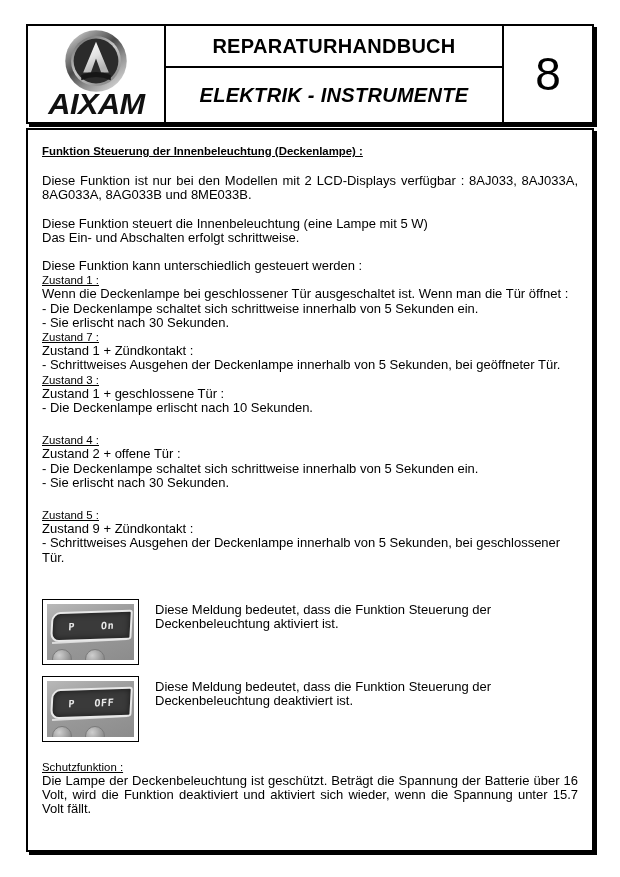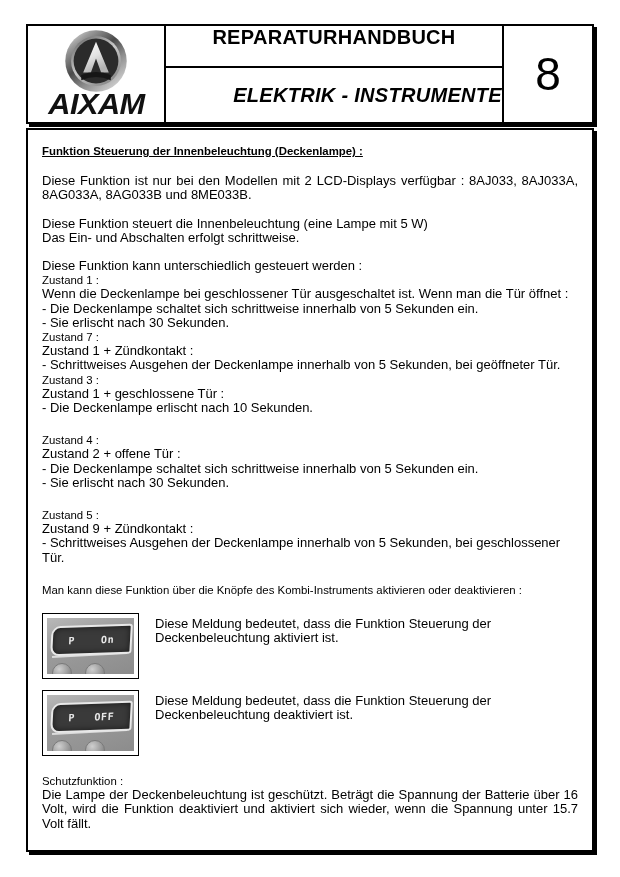--- a/index.html
+++ b/index.html
@@ -70,33 +70,34 @@
     flex: 1 1 auto;
     display: flex;
     flex-direction: column;
     border-right: 2px solid #000;
     box-sizing: border-box;
   }
   .header-title-top {
     flex: 0 0 42px;
     border-bottom: 2px solid #000;
     display: flex;
+    align-items: center;
     justify-content: center;
     box-sizing: border-box;
   }
   .header-title-top span {
     font-size: 20px;
     font-weight: bold;
     letter-spacing: 0.3px;
   }
   .header-title-bottom {
     flex: 1 1 auto;
     display: flex;
     align-items: center;
-    justify-content: flex-end;
+    justify-content: center;
   }
   .header-title-bottom span {
     font-size: 20px;
     font-weight: bold;
     font-style: italic;
     letter-spacing: 0.3px;
   }
   .header-chapter-cell {
     width: 88px;
     flex: 0 0 88px;
@@ -137,20 +138,21 @@
   }
   .hdr-ul {
     font-size: 11.4px;
     font-weight: bold;
     text-decoration: underline;
     line-height: 14.2px;
     margin: 0;
   }
   .sub-ul {
     font-size: 11.4px;
+    text-decoration: underline;
     line-height: 14.2px;
     margin: 0;
   }
   .gap14 { height: 14px; }
   .gap16 { height: 16px; }
   .gap18 { height: 18px; }
 
   
   .fig-row {
     display: flex;
@@ -315,21 +317,20 @@
     <div class="t">- Sie erlischt nach 30 Sekunden.</div>
 
     <div class="gap18"></div>
 
     <div class="sub-ul">Zustand 5 :</div>
     <div class="t">Zustand 9 + Zündkontakt :</div>
     <div class="t">- Schrittweises Ausgehen der Deckenlampe innerhalb von 5 Sekunden, bei geschlossener Tür.</div>
 
     <div class="gap18"></div>
 
-    <div class="sub-ul">Man kann diese Funktion über die Knöpfe des Kombi-Instruments aktivieren oder deaktivieren :</div>
 
     <div class="gap16"></div>
 
     <div class="fig-row">
       <div class="fig-box">
         <div class="lcd">
           <div class="lcd-edge"></div>
           <div class="lcd-screen">
             <div class="lcd-text">P    On</div>
           </div>

